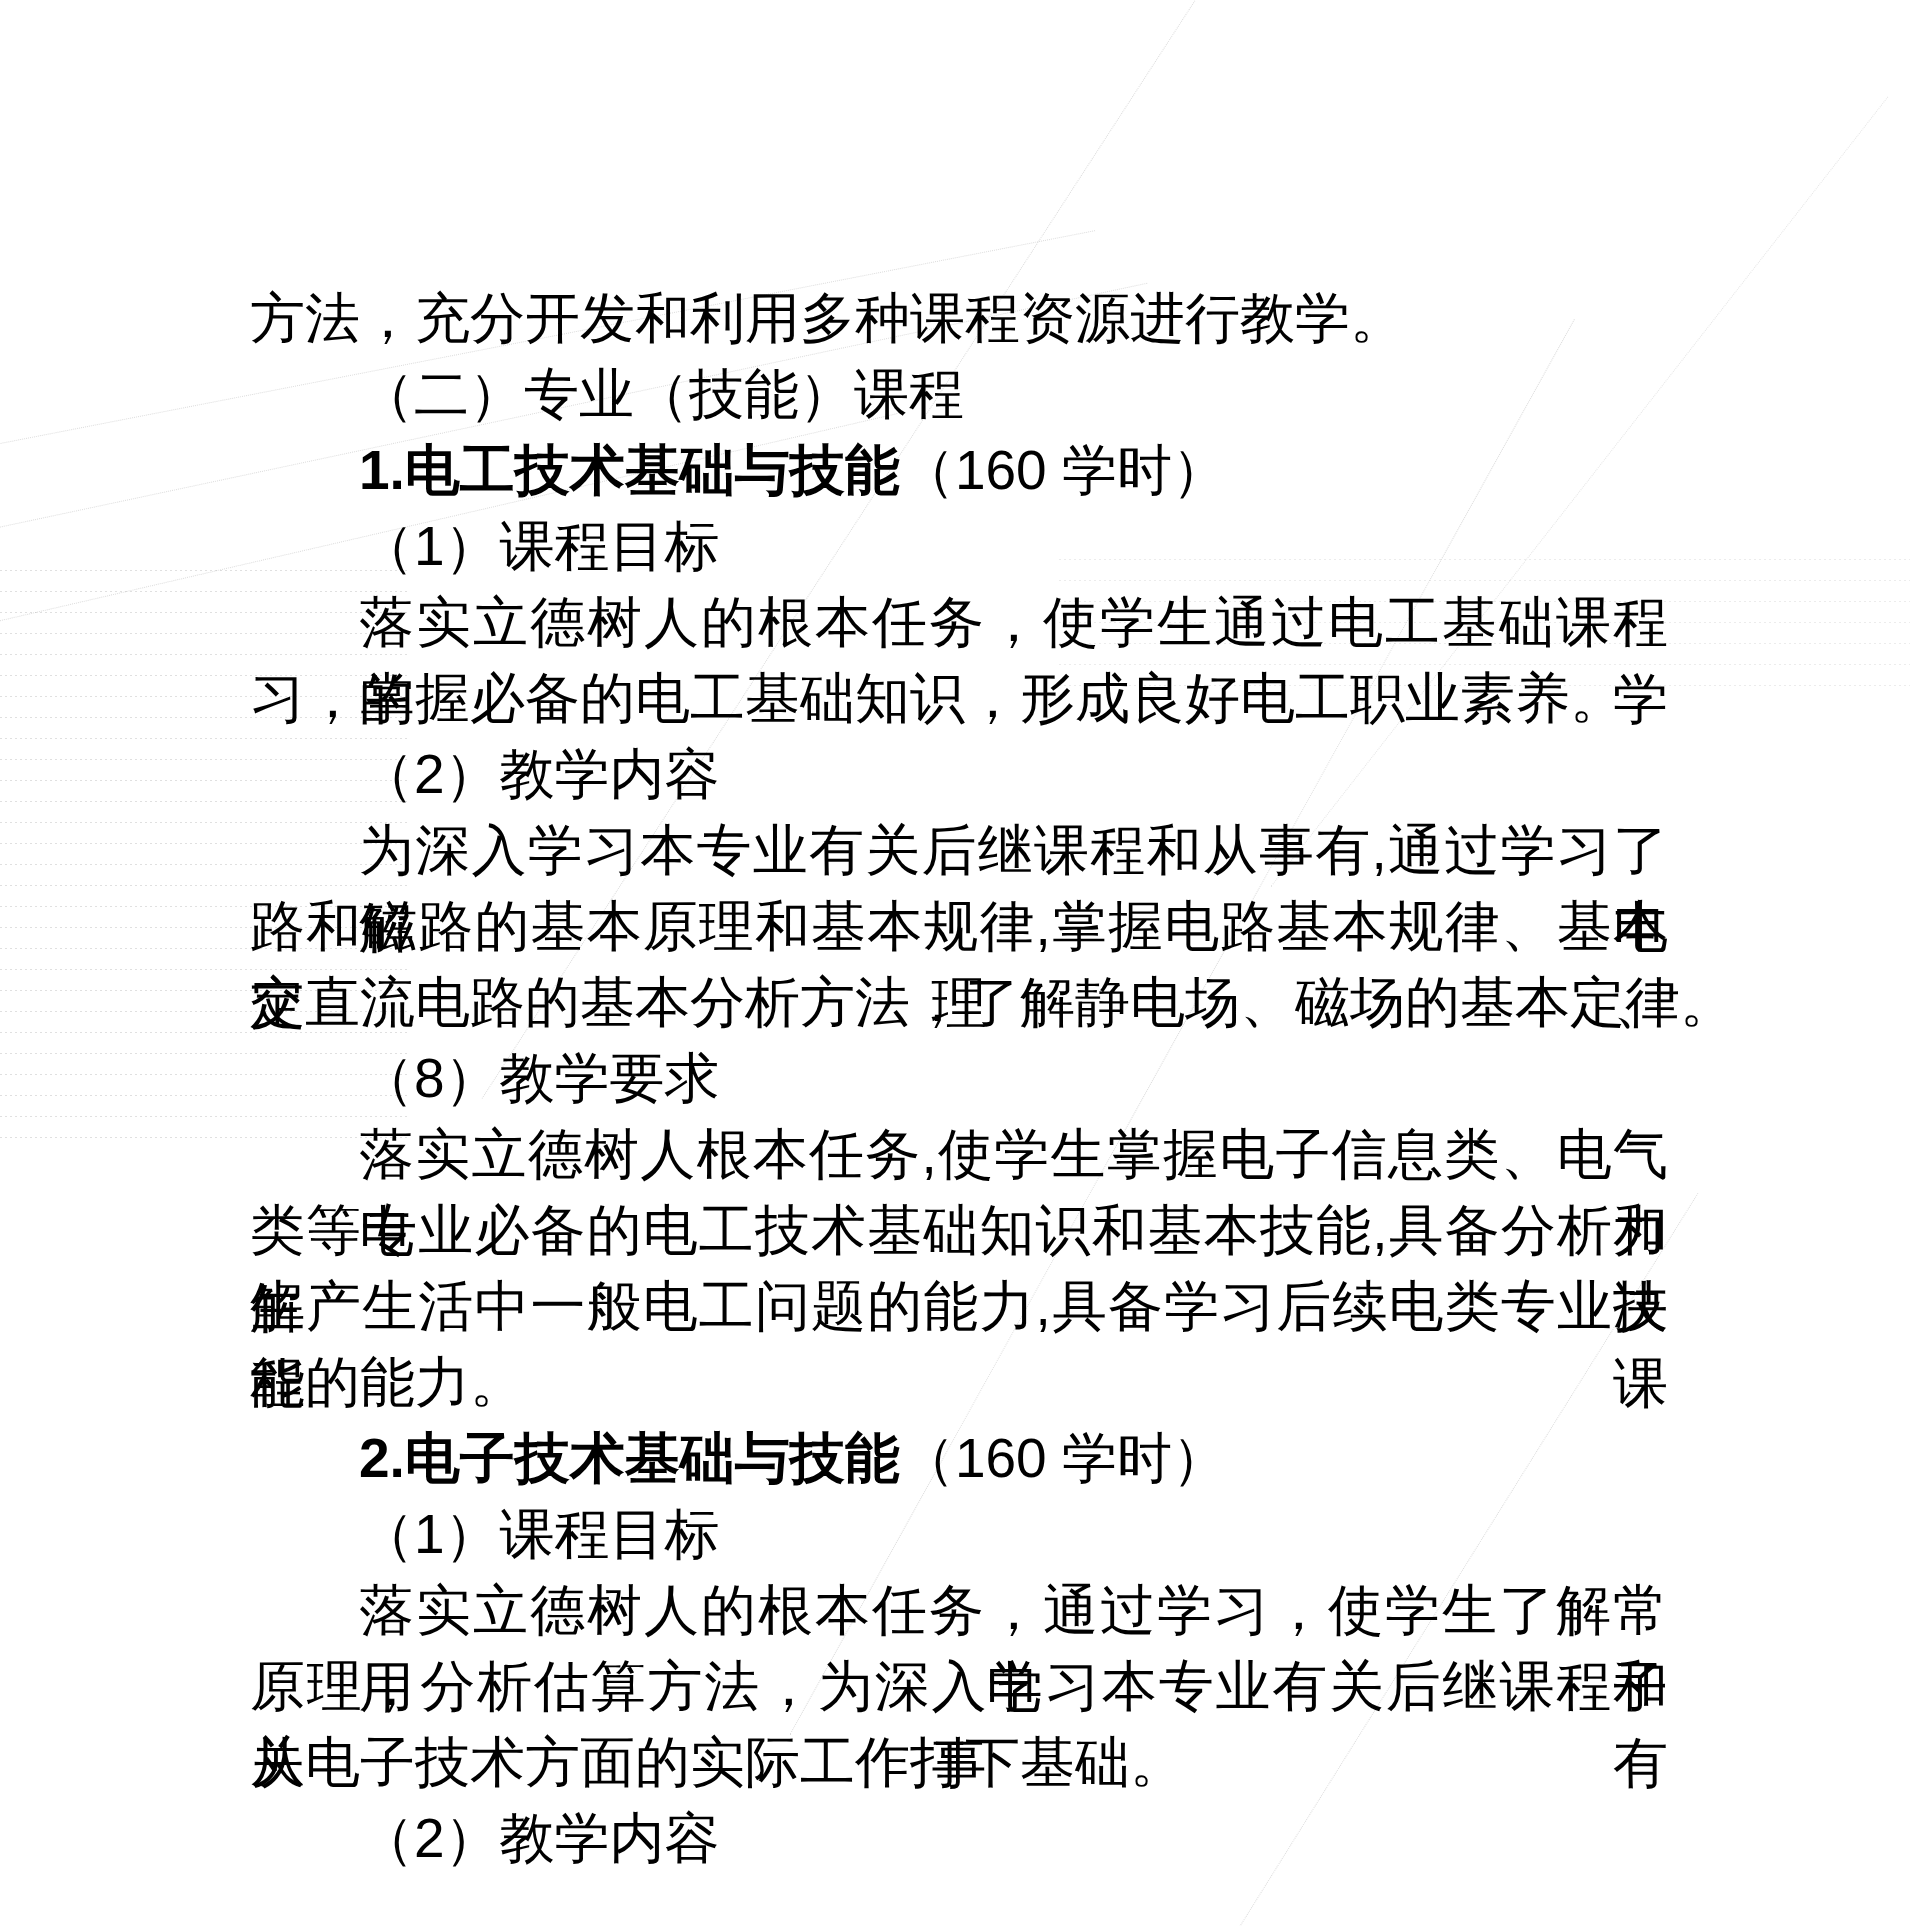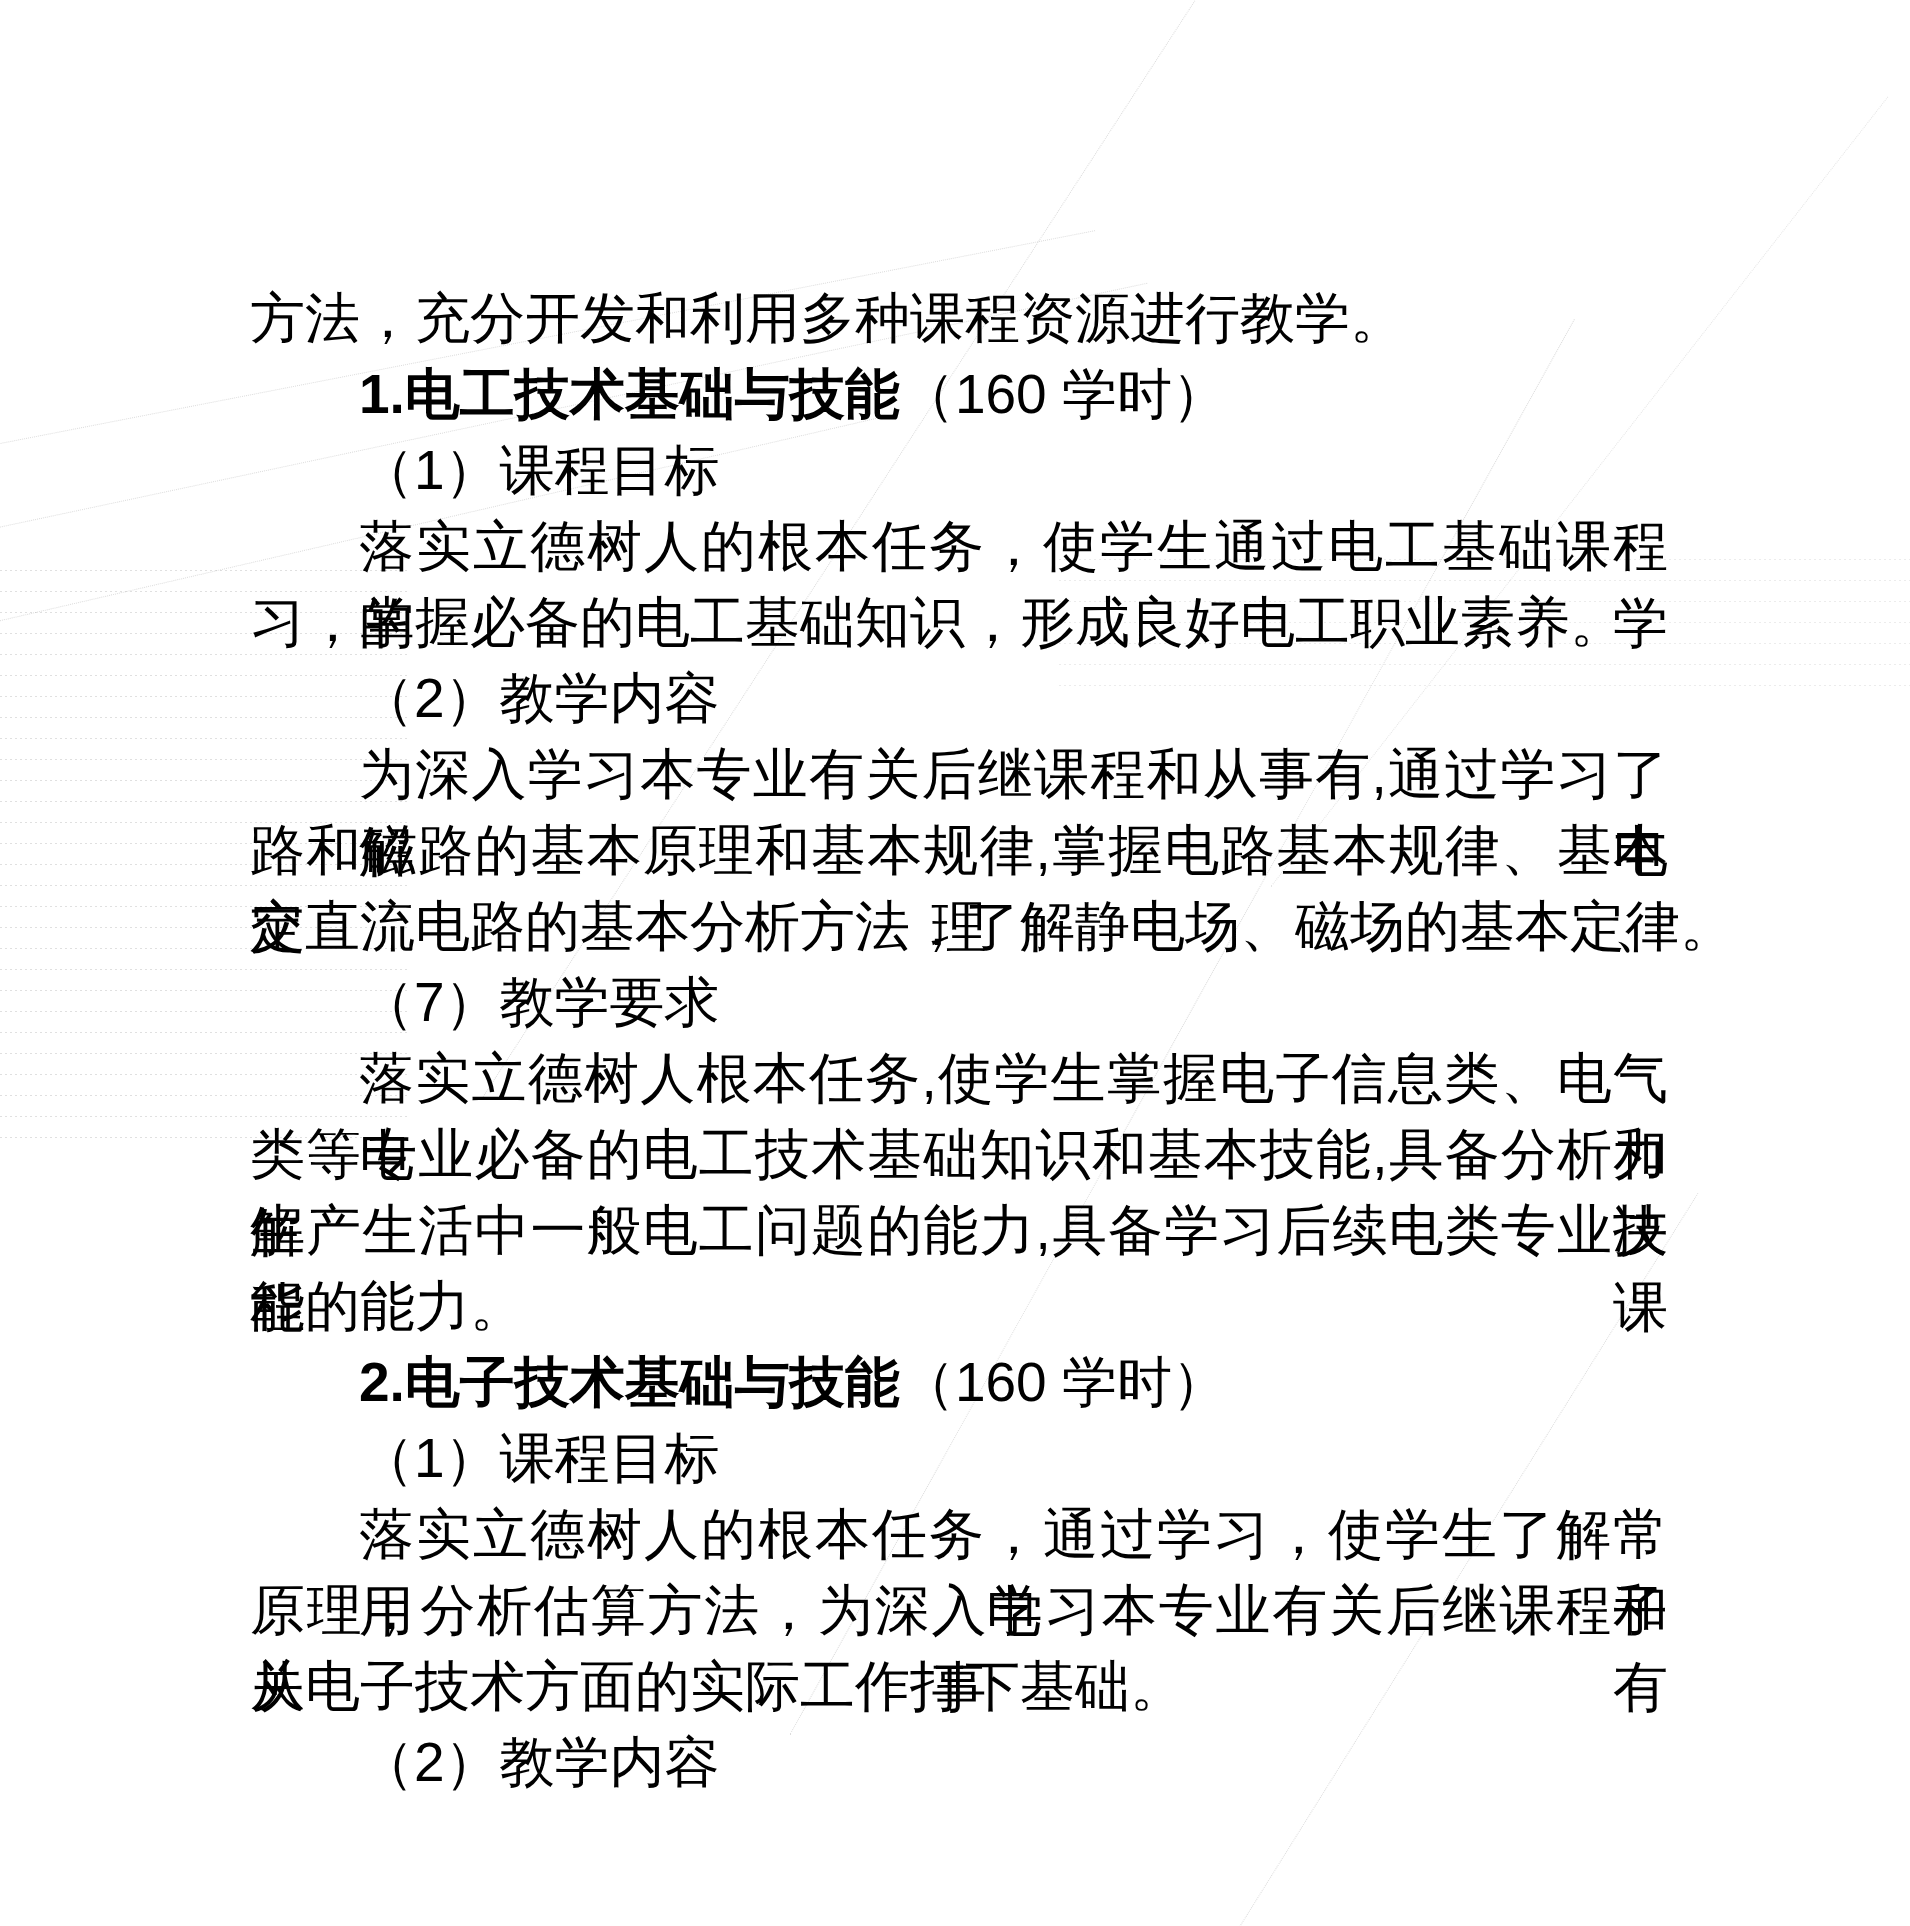--- a/index.html
+++ b/index.html
@@ -81,29 +81,30 @@
   <div class="diag" style="left:-96px; top:547px; width:1271px; transform:rotate(-12deg);"></div>
   <div class="diag" style="left:-116px; top:647px; width:1040px; transform:rotate(-13deg);"></div>
   <div class="diag" style="left:482px; top:1098px; width:1387px; transform:rotate(-57deg);"></div>
   <div class="diag" style="left:790px; top:1734px; width:1618px; transform:rotate(-61deg);"></div>
   <div class="diag" style="left:963px; top:2369px; width:1387px; transform:rotate(-58deg);"></div>
   <div class="diag" style="left:1271px; top:886px; width:1002px; transform:rotate(-52deg); opacity:0.4;"></div>
 
   <div class="text-block">
     <div>
         <div class="line"><span class="seg">方法，充分开发和利用多种课程资源进行教学。</span></div>
+        <div class="line indent"><span class="seg">（二）专业（技能）课程</span></div>
         <div class="line indent"><span class="seg bold">1.电工技术基础与技能</span><span class="seg">（160 学时）</span></div>
         <div class="line indent"><span class="seg">（1）课程目标</span></div>
         <div class="line indent fill"><span class="seg">落实立德树人的根本任务，使学生通过电工基础课程的学</span></div>
         <div class="line"><span class="seg">习，掌握必备的电工基础知识，形成良好电工职业素养。</span></div>
         <div class="line indent"><span class="seg">（2）教学内容</span></div>
         <div class="line indent fill"><span class="seg">为深入学习本专业有关后继课程和从事有,通过学习了解电</span></div>
         <div class="line fill"><span class="seg">路和磁路的基本原理和基本规律,掌握电路基本规律、基本定理、</span></div>
         <div class="line"><span class="seg">交直流电路的基本分析方法，了解静电场、磁场的基本定律。</span></div>
-        <div class="line indent"><span class="seg">（7）教学要求</span></div>
+        <div class="line indent"><span class="seg">（8）教学要求</span></div>
         <div class="line indent fill"><span class="seg">落实立德树人根本任务,使学生掌握电子信息类、电气电力</span></div>
         <div class="line fill"><span class="seg">类等专业必备的电工技术基础知识和基本技能,具备分析和解决</span></div>
         <div class="line fill"><span class="seg">生产生活中一般电工问题的能力,具备学习后续电类专业技能课</span></div>
         <div class="line"><span class="seg">程的能力。</span></div>
         <div class="line indent"><span class="seg bold">2.电子技术基础与技能</span><span class="seg">（160 学时）</span></div>
         <div class="line indent"><span class="seg">（1）课程目标</span></div>
         <div class="line indent fill"><span class="seg">落实立德树人的根本任务，通过学习，使学生了解常用电子</span></div>
         <div class="line fill"><span class="seg">原理，分析估算方法，为深入学习本专业有关后继课程和从事有</span></div>
         <div class="line"><span class="seg">关电子技术方面的实际工作打下基础。</span></div>
         <div class="line indent"><span class="seg">（2）教学内容</span></div>

